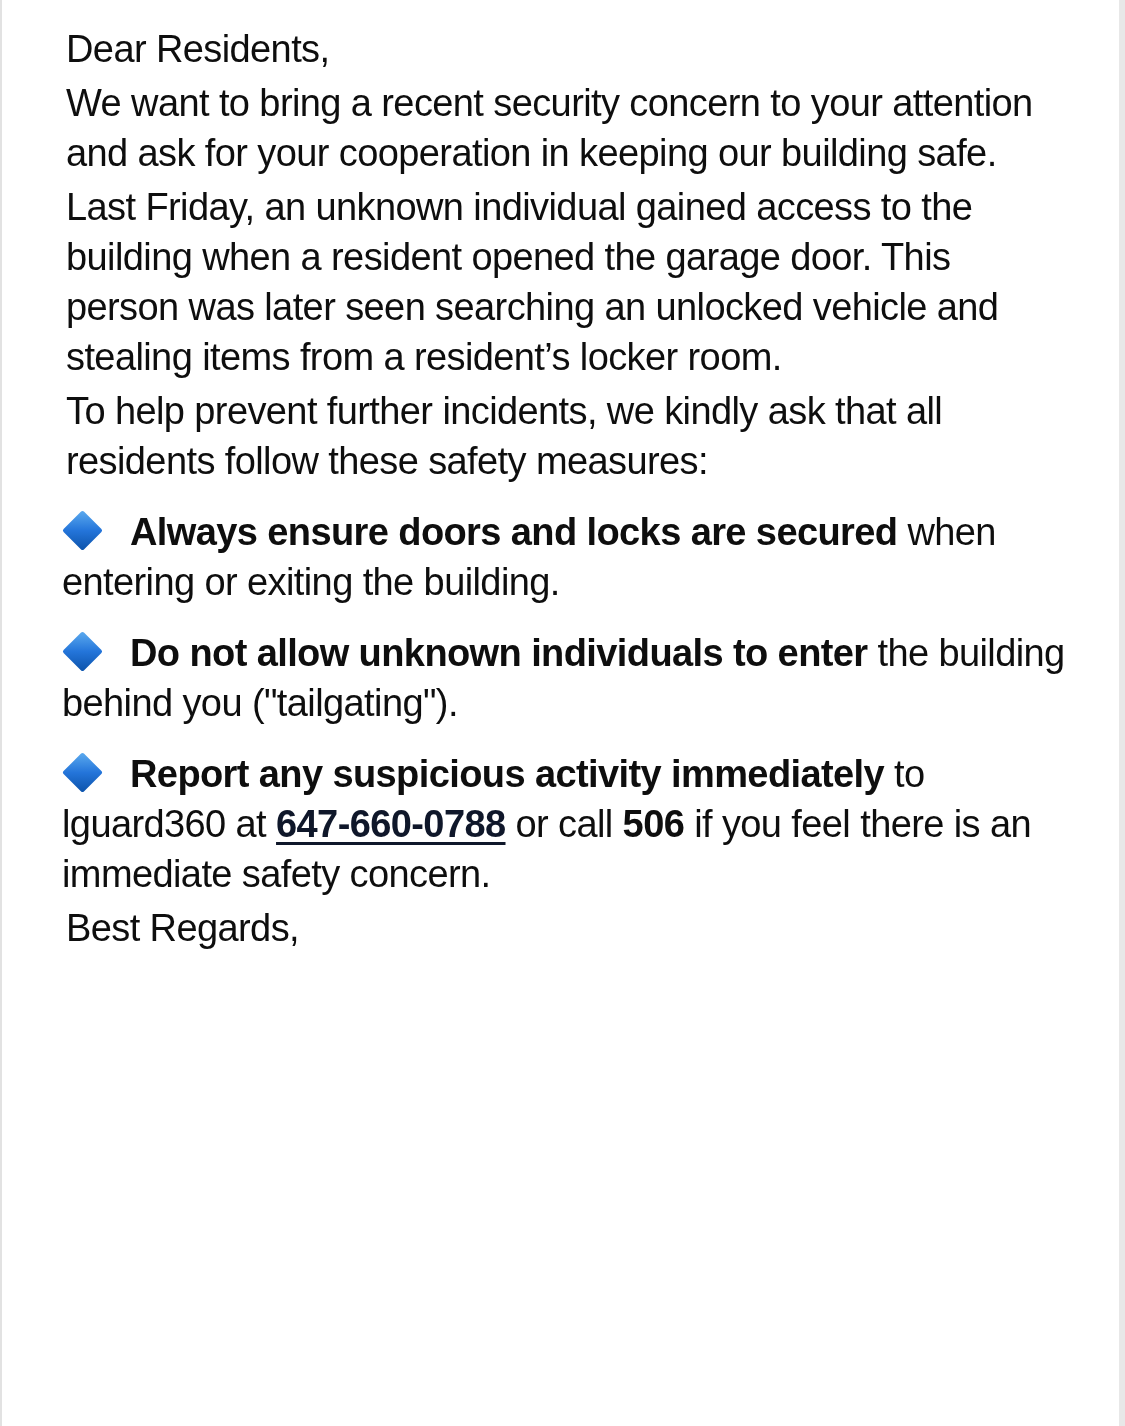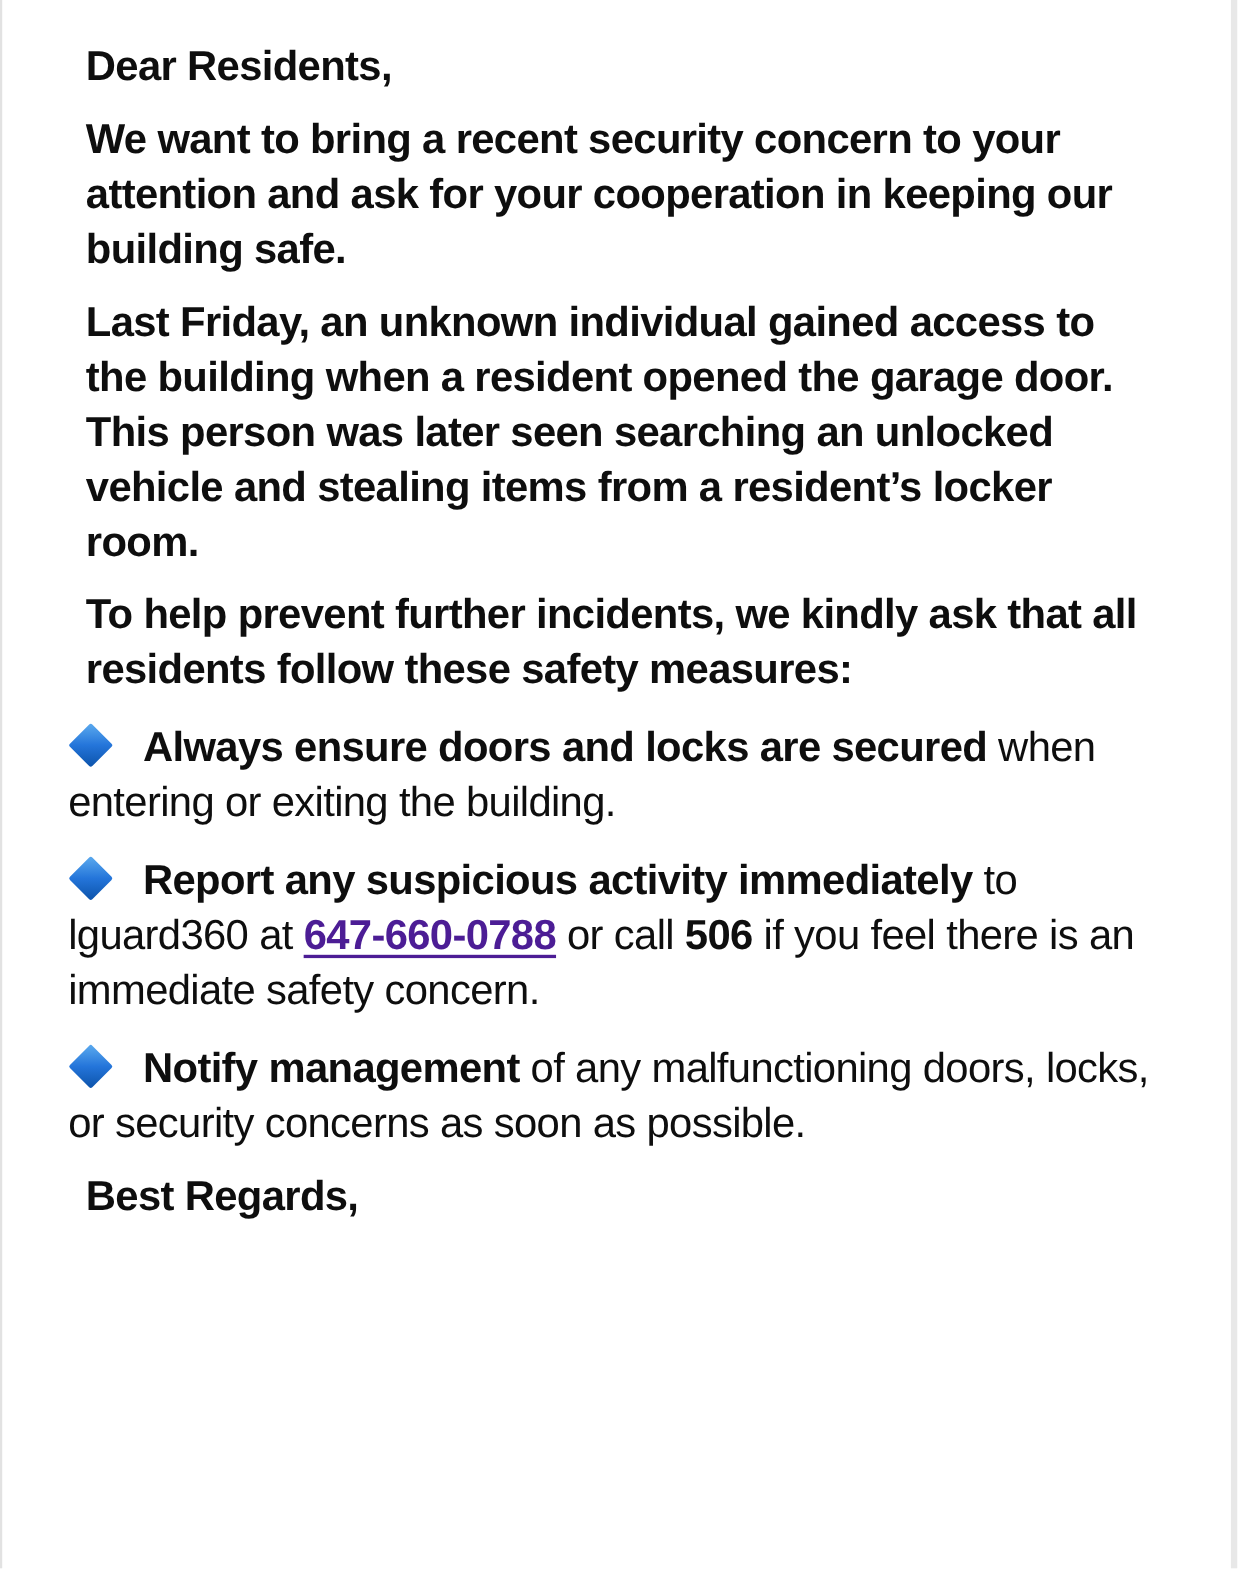--- a/index.html
+++ b/index.html
@@ -23,25 +23,25 @@
     background: #e8e8e8;
   }
   .content {
     position: absolute;
     top: 20px; left: 62px;
     width: 1008px;
     font-size: 38px;
     line-height: 50px;
     letter-spacing: -0.6px;
   }
-  p.line { margin: 16px; font-weight: bold; }
+  p.line { margin: 4px; }
   p.bullet { margin: 21px 0 0 0; }
   .b { font-weight: 700; }
   a.phone-link {
-    color: #4c1d95;
+    color: #0f172a;
     font-weight: 700;
     text-decoration: underline;
     text-decoration-thickness: 3px;
     text-underline-offset: 5px;
     cursor: pointer;
   }
   .diamond {
     display: inline-block;
     width: 41px; height: 41px;
     vertical-align: -6px;
@@ -82,32 +82,32 @@
   <p class="line">
     <span>To help prevent further incidents, we kindly ask that all residents follow these safety measures:</span>
   </p>
 
   <p class="bullet">
     <svg class="diamond" viewBox="0 0 41 41" width="41" height="41">
       <polygon points="20.5,3 38,20.5 20.5,38 3,20.5" fill="url(#dgrad)" stroke="url(#dgrad)" stroke-width="4" stroke-linejoin="round"></polygon>
     </svg><span class="b">Always ensure doors and locks are secured</span><span> when entering or exiting the building.</span>
   </p>
 
+  <p class="bullet">
+    <svg class="diamond" viewBox="0 0 41 41" width="41" height="41">
+      <polygon points="20.5,3 38,20.5 20.5,38 3,20.5" fill="url(#dgrad)" stroke="url(#dgrad)" stroke-width="4" stroke-linejoin="round"></polygon>
+    </svg><span class="b">Do not allow unknown individuals to enter</span><span> the building behind you ("tailgating").</span>
+  </p>
 
   <p class="bullet">
     <svg class="diamond" viewBox="0 0 41 41" width="41" height="41">
       <polygon points="20.5,3 38,20.5 20.5,38 3,20.5" fill="url(#dgrad)" stroke="url(#dgrad)" stroke-width="4" stroke-linejoin="round"></polygon>
     </svg><span class="b">Report any suspicious activity immediately</span><span> to lguard360 at </span><a class="phone-link">647-660-0788</a><span> or call </span><span class="b">506</span><span> if you feel there is an immediate safety concern.</span>
   </p>
 
-  <p class="bullet">
-    <svg class="diamond" viewBox="0 0 41 41" width="41" height="41">
-      <polygon points="20.5,3 38,20.5 20.5,38 3,20.5" fill="url(#dgrad)" stroke="url(#dgrad)" stroke-width="4" stroke-linejoin="round"></polygon>
-    </svg><span class="b">Notify management</span><span> of any malfunctioning doors, locks, or security concerns as soon as possible.</span>
-  </p>
 
 
   <p class="line">
     <span>Best Regards,</span>
   </p>
 
 
 </div>
 
 </body></html>

